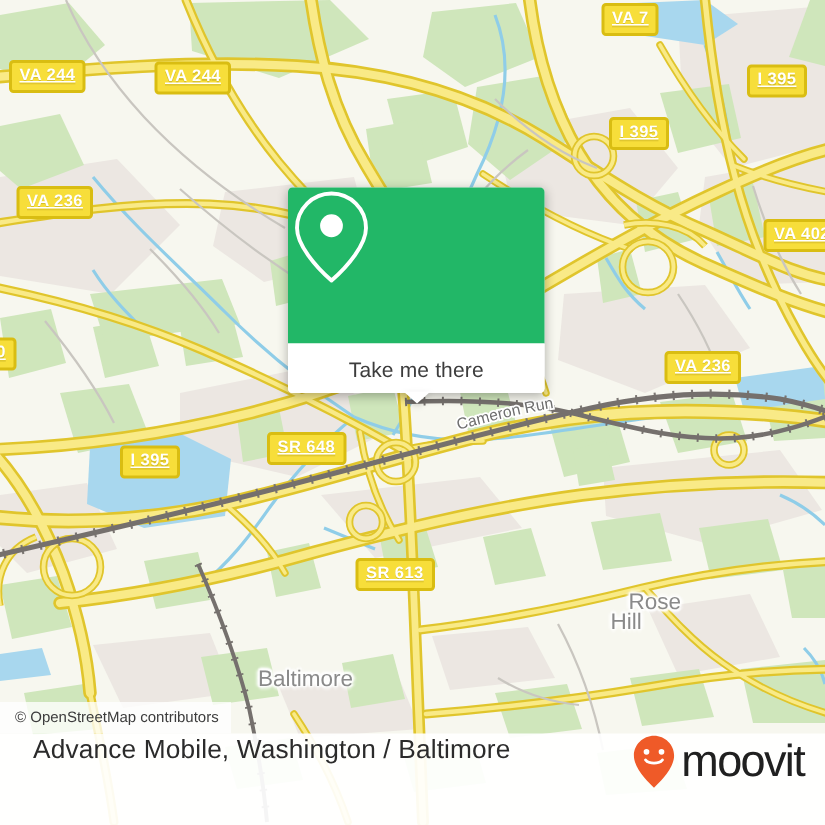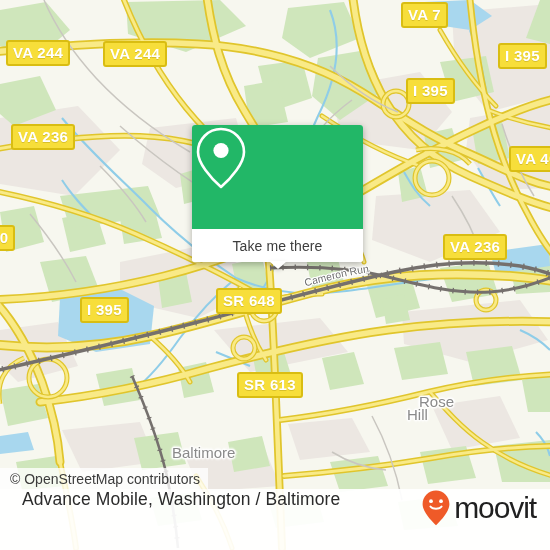--- a/index.html
+++ b/index.html
@@ -14,28 +14,29 @@
   #map{position:absolute;left:0;top:0;width:550px;height:550px;overflow:hidden;background:#f7f7ef;}
   #map svg{position:absolute;left:0;top:0;display:block;}
 
   
   .shield{
     position:absolute;
     background:#f7de3a;
     border:2px solid #d9bd12;
     border-radius:3px;
     color:#ffffff;
-    font-size:15px;
+    font-size:11px;
     font-weight:bold;
     letter-spacing:.3px;
     line-height:1;
     padding:3px 5px 4px 5px;
     white-space:nowrap;
     text-shadow:0 1px 0 rgba(120,100,0,.25);
     box-sizing:border-box;
+    text-decoration:underline;
   }
 
   
   .place{
     position:absolute;
     color:#8a8a8a;
     font-size:15px;
     line-height:1.02;
     white-space:nowrap;
     text-align:center;
@@ -72,21 +73,21 @@
     border-top:8px solid #ffffff;
     filter:drop-shadow(0 2px 2px rgba(0,0,0,.18));
   }
 
   
   #attrib{
     position:absolute;left:0;top:468px;height:21px;
     padding:0 8px 0 10px;
     display:flex;align-items:center;
     background:rgba(255,255,255,.78);
-    color:#3c3c3c;font-size:14px;white-space:nowrap;
+    color:#3c3c3c;font-size:10px;white-space:nowrap;
   }
 
   
   #bottombar{
     position:absolute;left:0;top:489px;width:550px;height:61px;
     background:rgba(255,255,255,.93);
     display:flex;align-items:flex-start;
     box-sizing:border-box;
     padding:0 14px 0 22px;
   }
@@ -313,21 +314,21 @@
     <div class="shield" style="left:6px;top:40px;">VA 244</div>
     <div class="shield" style="left:103px;top:41px;">VA 244</div>
     <div class="shield" style="left:401px;top:2px;">VA 7</div>
     <div class="shield" style="left:498px;top:43px;">I 395</div>
     <div class="shield" style="left:406px;top:78px;">I 395</div>
     <div class="shield" style="left:11px;top:124px;">VA 236</div>
     <div class="shield" style="left:509px;top:146px;">VA 402</div>
     <div class="shield" style="left:443px;top:234px;">VA 236</div>
     <div class="shield" style="left:-16px;top:225px;">20</div>
     <div class="shield" style="left:80px;top:297px;">I 395</div>
-    <div class="shield" style="left:178px;top:288px;margin-left:38px;">SR 648</div>
+    <div class="shield" style="left:178px;top:288px;">SR 648</div>
     <div class="shield" style="left:225px;top:372px;margin-left:12px;">SR 613</div>
 
     <div class="place" style="left:375px;top:394px;margin-left:44px;">Rose</div>
     <div class="place" style="left:383px;top:407px;margin-left:24px;">Hill</div>
     <div class="place" style="left:172px;top:445px;">Baltimore</div>
 
     <div id="callout">
       <div id="callout-top">
         <svg width="58" height="66" viewBox="0 0 58 66">
           <path d="M29,4 C16.3,4 6,14.3 6,27 C6,38 18,52.5 29,62 C40,52.5 52,38 52,27 C52,14.3 41.7,4 29,4 Z" fill="none" stroke="#ffffff" stroke-width="2.6" stroke-linejoin="round"></path>

